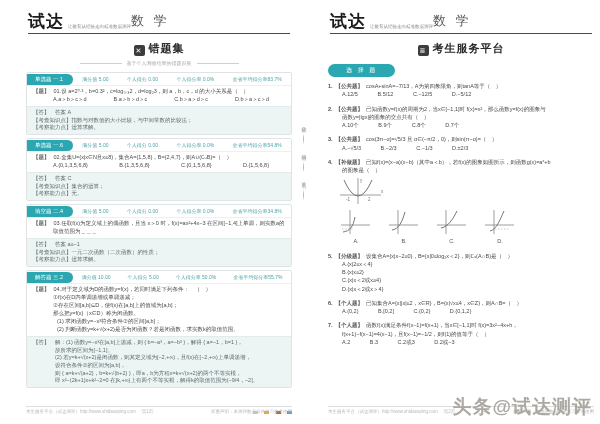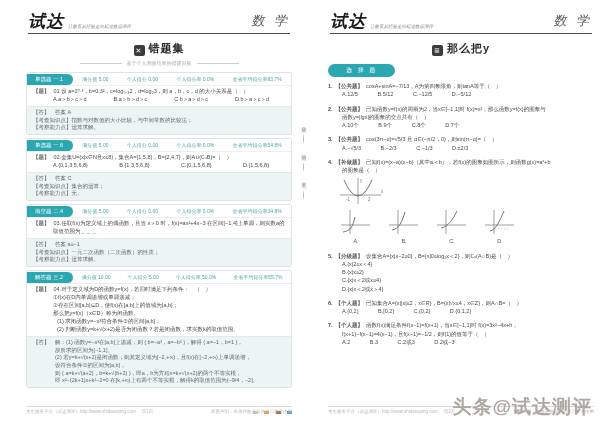--- a/index.html
+++ b/index.html
@@ -2,21 +2,21 @@
 <html><head>
 <meta charset="utf-8">
 <style>
   html,body{margin:0;padding:0;}
   body{width:600px;height:424px;background:#ffffff;font-family:"Liberation Sans","DejaVu Sans",sans-serif;color:#444;position:relative;overflow:hidden;}
   .canvas{position:absolute;inset:0;background:#fff;}
   .page{position:absolute;top:8px;width:274px;height:410px;background:#fff;}
   .page-left{left:22px;}
   .page-right{left:324px;}
   
-  .hdr{display:flex;justify-content:space-between;align-items:flex-end;padding:4px 6px 0 6px;font-style:italic;}
+  .hdr{display:flex;align-items:flex-end;padding:4px 6px 0 6px;}
   .brand{display:flex;align-items:flex-end;}
   .logo{font-size:17px;font-weight:900;color:#1c1c1c;letter-spacing:1px;line-height:1;}
   .tagline{font-size:4.5px;color:#8a8a8a;margin-left:4px;margin-bottom:1px;}
   .subject{font-size:13px;color:#5a5a5a;letter-spacing:3px;}
   .hdr-rule{border-bottom:1.4px solid #4a4a4a;margin:3px 6px 0 6px;}
   
   .doc-title{text-align:center;font-size:11px;font-weight:bold;color:#2b2b2b;margin-top:7px;letter-spacing:1px;}
   .title-icon{display:inline-block;width:11px;height:11px;background:#3c3c3c;color:#fff;border-radius:2px;font-size:7px;line-height:11px;text-align:center;vertical-align:-1px;margin-right:4px;font-weight:normal;}
   .doc-subtitle{display:flex;align-items:center;justify-content:center;margin-top:4px;color:#a9a9a9;font-size:5px;}
   .doc-subtitle .dash{width:42px;border-top:1px solid #cfcfcf;margin:0 5px;}
@@ -210,21 +210,21 @@
     <div class="hdr">
       <div class="brand">
         <span class="logo">试达</span>
         <span class="tagline">让教育从经验走向精准数据测评</span>
       </div>
       <span class="subject">数 学</span>
     </div>
     <div class="hdr-rule"></div>
 
     <div class="doc-title">
-      <span class="title-icon">≣</span><span>那么把y</span>
+      <span class="title-icon">≣</span><span>考生服务平台</span>
     </div>
 
     <span class="section-pill">选 择 题</span>
 
     <div class="qs">
 
       <div class="q">
         <div class="q-line"><span class="q-no">1.</span><span class="q-tag">【公共题】</span><span>cosA+sinA=−7/13，A为第四象限角，则tanA等于（　）</span></div>
         <div class="opts-inline">
           <span>A.12/5</span>

